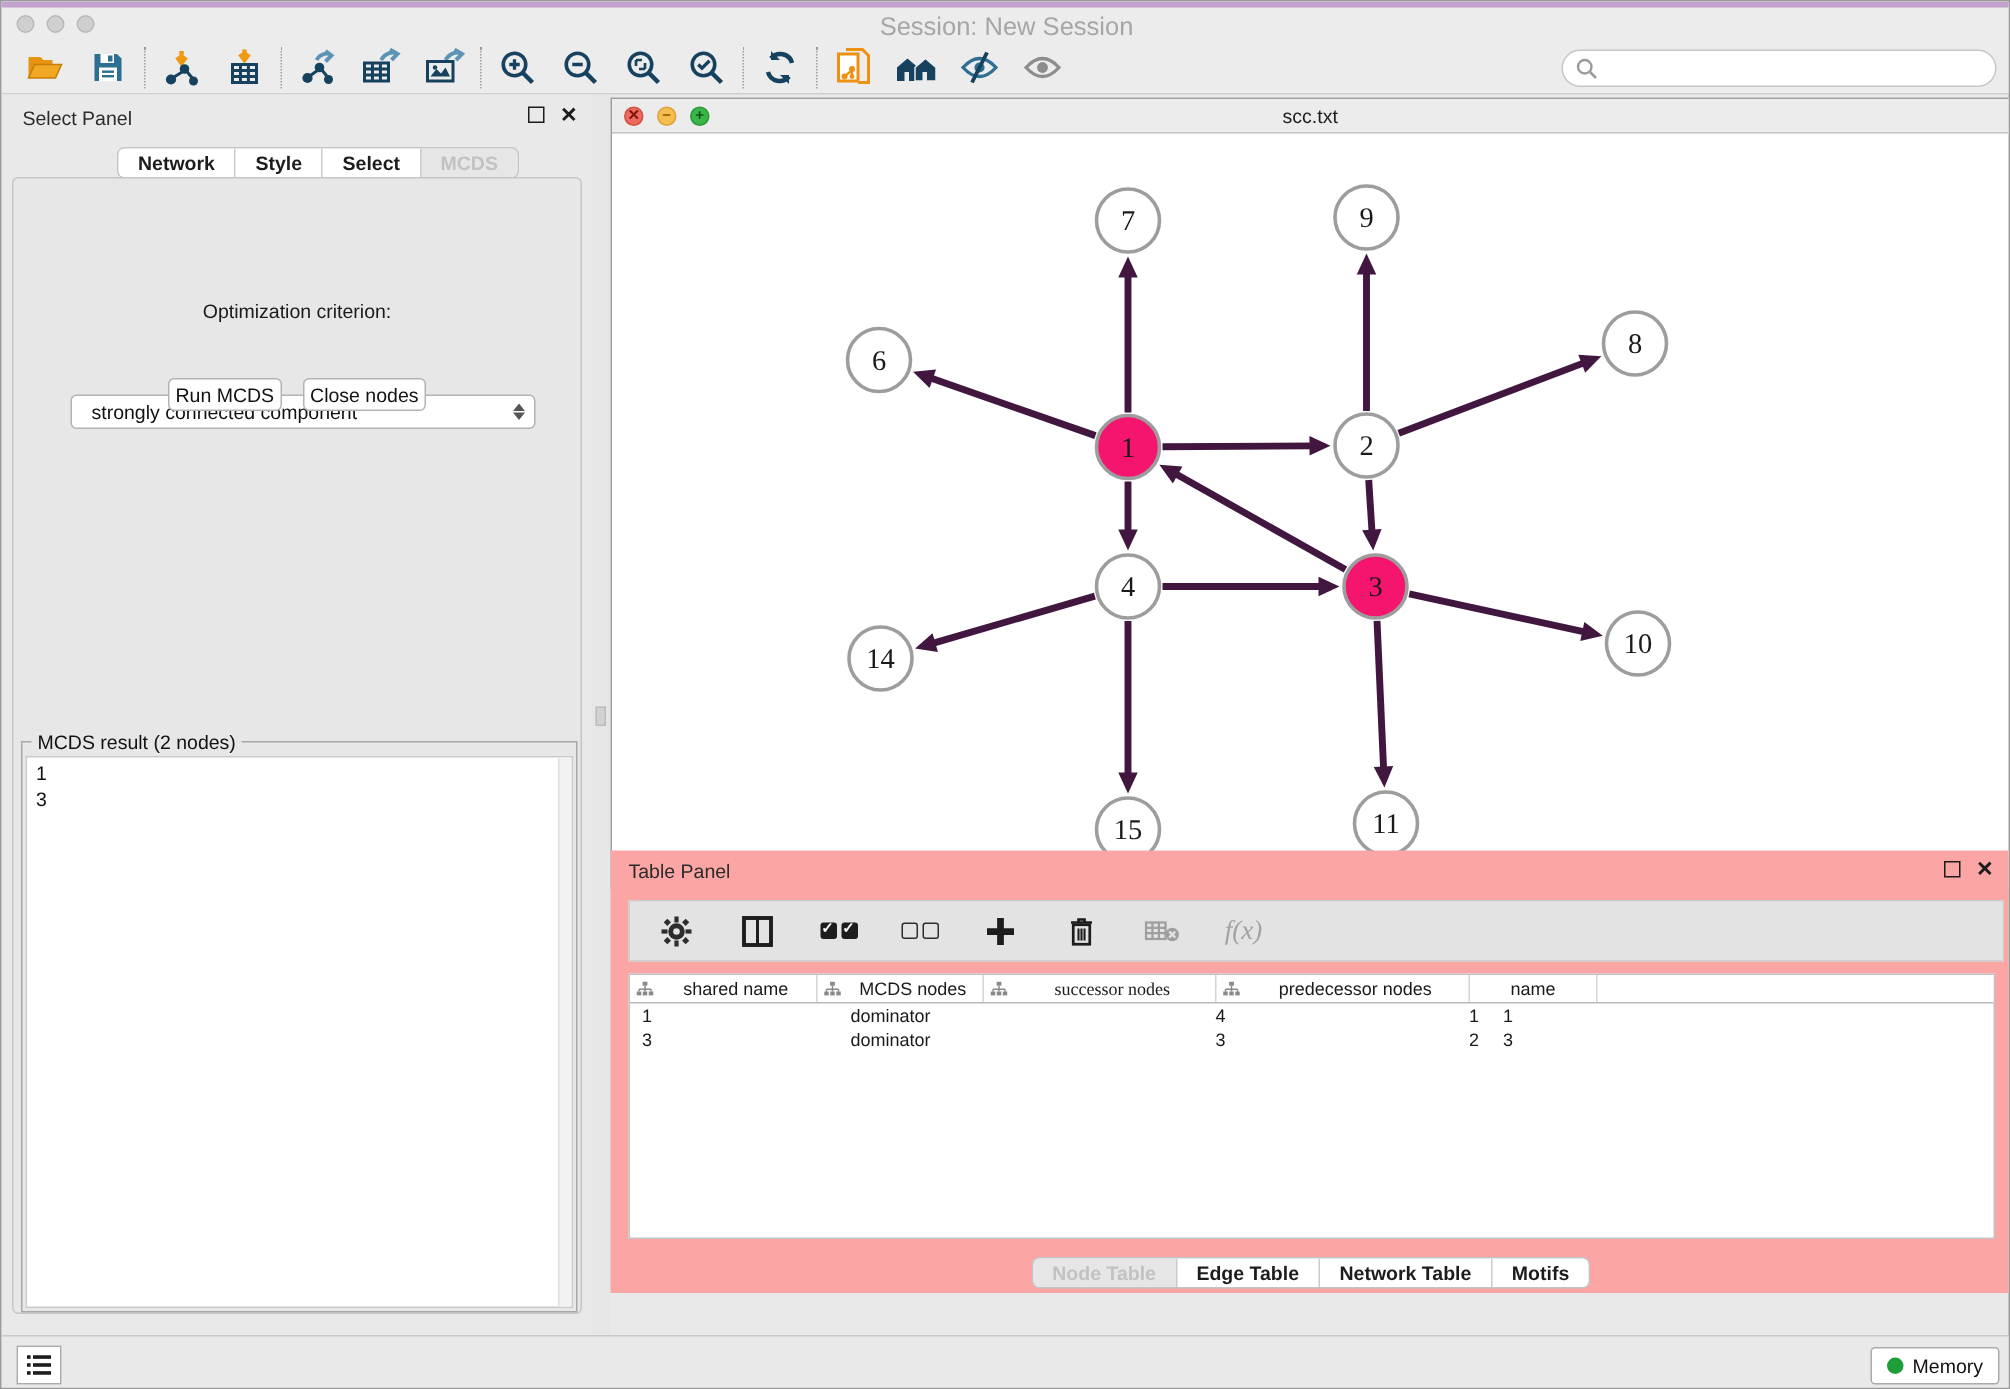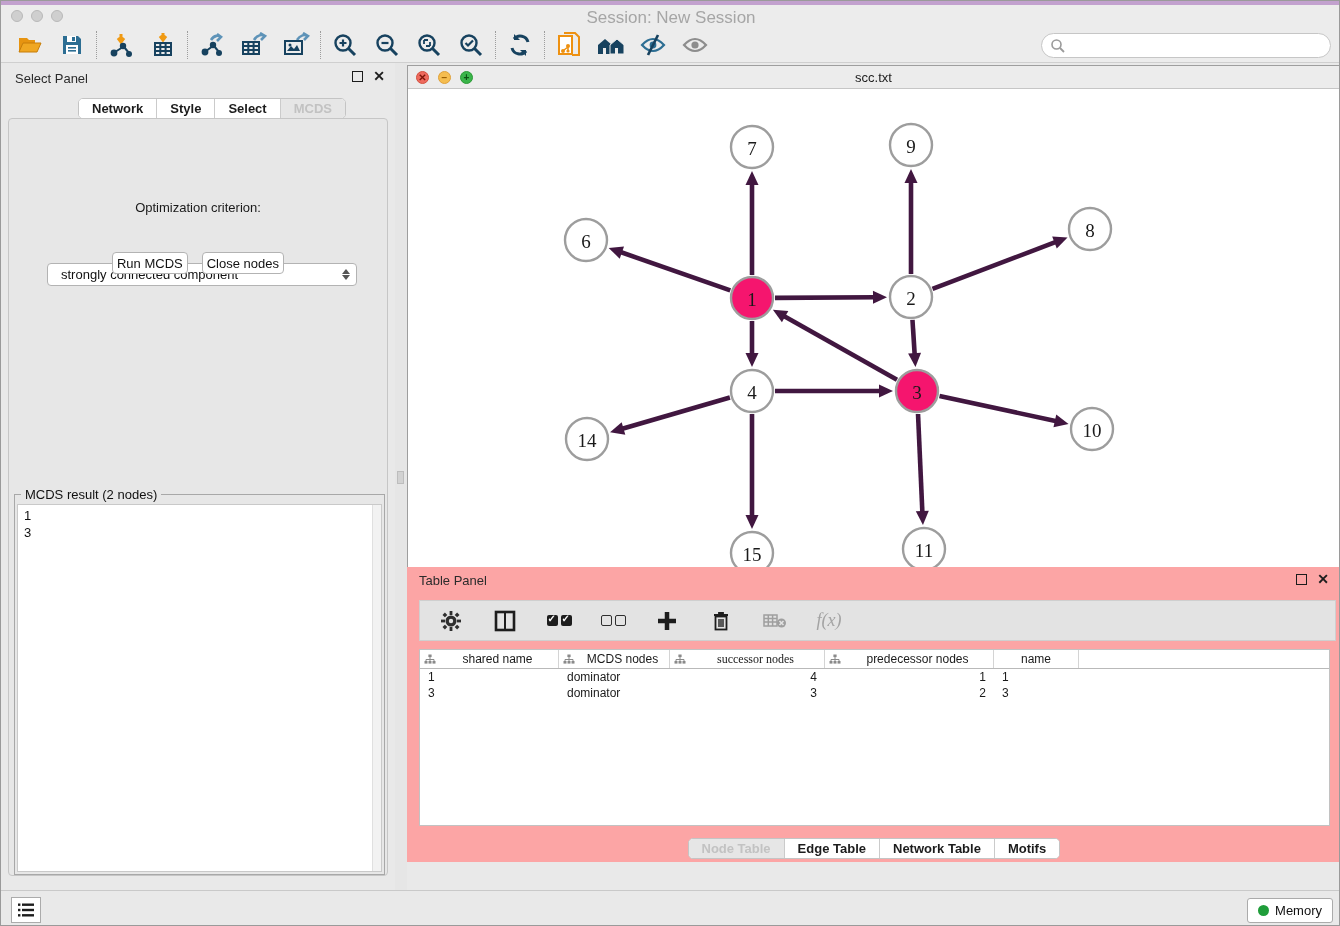--- a/index.html
+++ b/index.html
@@ -457,21 +457,21 @@
           <path d="M16.5 9l4 4M20.5 9l-4 4" stroke="#e3e3e3" stroke-width="1.6"></path>
         </svg>
       </span>
       <span class="tp-btn">
         <span class="fx">f(x)</span>
       </span>
     </div>
 
     <div class="dtable">
       <div class="thead" id="table-header">
-          <div class="th" style="width: 139px;">
+          <div class="th" style="width: 125px;">
             <svg width="12" height="11" viewBox="0 0 12 11">
               <rect x="4.4" y="0.5" width="3.2" height="2.6" fill="#8a8a8a"></rect>
               <path d="M6 3v2.5M2 5.5h8M2 5.5V7M6 5.5V7M10 5.5V7" stroke="#8a8a8a" stroke-width="1" fill="none"></path>
               <rect x="0.5" y="7" width="3" height="2.6" fill="#8a8a8a"></rect>
               <rect x="4.5" y="7" width="3" height="2.6" fill="#8a8a8a"></rect>
               <rect x="8.5" y="7" width="3" height="2.6" fill="#8a8a8a"></rect>
             </svg>
             <span class="lbl">shared name</span>
           </div>
           <div class="th" style="width: 111px;">

